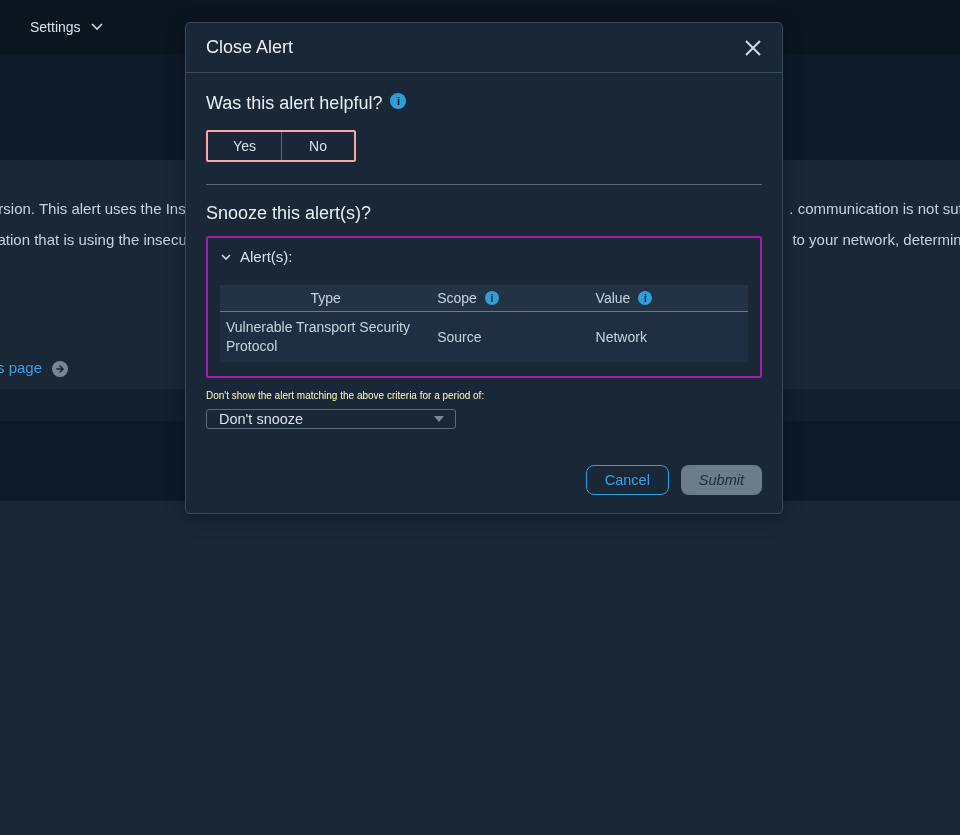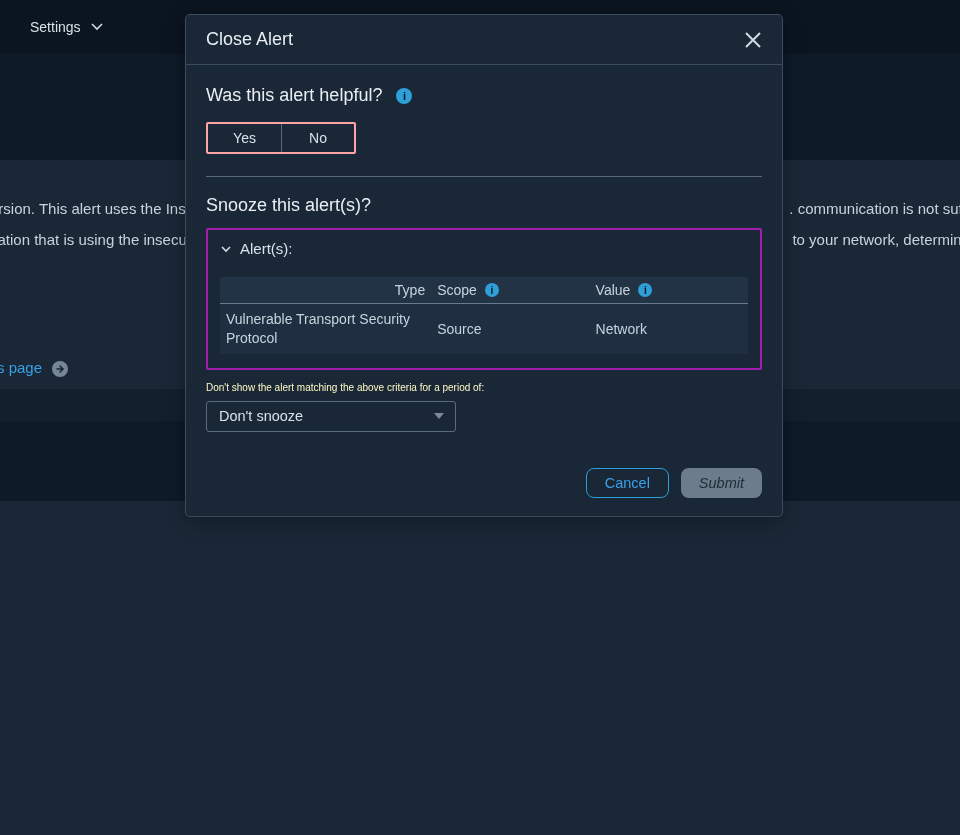--- a/index.html
+++ b/index.html
@@ -11,51 +11,51 @@
   .menubar .menu-item { display: flex; align-items: center; gap: 10px; font-size: 14px; color: #d7e2ea; cursor: pointer; }
 
   
   .bg-strip-dark { position: absolute; left: 0; right: 0; background: #0e1a28; z-index: 0; }
   .bg-strip-darker { position: absolute; left: 0; right: 0; background: #131f2d; z-index: 0; }
   .bg-text { position: absolute; color: #c7d3dd; font-size: 15px; white-space: nowrap; z-index: 0; }
   .bg-link { color: #3aa0e8; }
   .link-arrow { display: inline-flex; align-items: center; justify-content: center; width: 16px; height: 16px; border-radius: 50%; background: #778694; margin-left: 6px; vertical-align: middle; }
 
   
-  .modal { position: absolute; top: 14px; left: 185px; width: 598px; background: #1a2736; border: 1px solid #394b5c; border-radius: 5px; z-index: 10; box-shadow: 0 4px 20px rgba(0,0,0,0.3); }
+  .modal { position: absolute; top: 22px; left: 185px; width: 598px; background: #1a2736; border: 1px solid #394b5c; border-radius: 5px; z-index: 10; box-shadow: 0 4px 20px rgba(0,0,0,0.3); }
   .modal-header { display: flex; align-items: center; justify-content: space-between; padding: 14px 20px; border-bottom: 1px solid #394b5c; }
   .modal-title { font-size: 18px; font-weight: 400; color: #e8eef3; }
   .close-x { width: 18px; height: 18px; cursor: pointer; color: #cfd9e1; }
 
   .modal-body { padding: 20px 20px 0 20px; }
-  .section-heading { font-size: 18px; font-weight: 400; color: #e8eef3; display: flex; align-items: center; gap: 14px; }
+  .section-heading { font-size: 18px; font-weight: 400; color: #e8eef3; display: flex; gap: 8px; }
   .info-icon { display: inline-flex; align-items: center; justify-content: center; width: 16px; height: 16px; border-radius: 50%; background: #2e9fd8; color: #0b1520; font-size: 11px; font-style: normal; font-weight: 700; }
   .info-icon.small { width: 14px; height: 14px; font-size: 10px; }
 
   .radio-row { display: flex; margin-top: 16px; border: 2px solid #fca5a5; border-radius: 2px; width: fit-content; }
   .radio-btn { width: 73px; height: 28px; display: flex; align-items: center; justify-content: center; font-size: 14px; color: #d7e2ea; cursor: pointer; }
   .radio-btn + .radio-btn { border-left: 1px solid #5a6c7c; }
 
   .divider { border: none; border-top: 1px solid #56697a; margin: 22px 0 18px 0; }
 
   .alerts-box { border: 2px solid #a21caf; border-radius: 2px; margin-top: 12px; padding: 0; }
   .alerts-header { display: flex; align-items: center; gap: 8px; padding: 10px 12px; font-size: 15px; color: #d7e2ea; cursor: pointer; }
   .chevron { width: 12px; height: 12px; }
 
   .alerts-table { width: calc(100% - 24px); margin: 10px 12px 14px 12px; border-collapse: collapse; font-size: 14px; }
   .alerts-table thead tr { background: #233346; }
-  .alerts-table th { text-align: right; font-weight: 400; padding: 5px 6px; color: #c7d3dd; border-bottom: 1px solid #6a7b8a; }
+  .alerts-table th { text-align: center; font-weight: 400; padding: 5px 6px; color: #c7d3dd; border-bottom: 1px solid #6a7b8a; }
   .alerts-table th .th-inner { display: flex; align-items: center; gap: 8px; }
   .alerts-table tbody tr { background: #1f2e41; }
   .alerts-table td { padding: 6px 6px; color: #c7d3dd; vertical-align: middle; }
   .alerts-table td.type-cell { line-height: 1.35; max-width: 200px; }
 
   .snooze-label { font-size: 10px; color: #fef9c3; margin-top: 12px; }
   .select-wrap { position: relative; width: 250px; margin-top: 8px; margin-bottom: 20px; }
-  .select { width: 100%; height: 31px; border: 1px solid #5a6c7c; border-radius: 3px; background: transparent; display: flex; align-items: center; padding: 0 12px; font-size: 14.5px; color: #d7e2ea; cursor: pointer; }
+  .select { width: 100%; height: 20px; border: 1px solid #5a6c7c; border-radius: 3px; background: transparent; display: flex; align-items: center; padding: 0 12px; font-size: 14.5px; color: #d7e2ea; cursor: pointer; }
   .select .caret { position: absolute; right: 12px; top: 50%; transform: translateY(-50%); border-left: 5px solid transparent; border-right: 5px solid transparent; border-top: 6px solid #7c8b99; }
 
   .modal-footer { display: flex; justify-content: flex-end; gap: 12px; padding: 16px 20px 18px 20px; }
   .btn { height: 30px; padding: 0 18px; border-radius: 8px; font-size: 14.5px; display: flex; align-items: center; justify-content: center; cursor: pointer; }
   .btn-cancel { border: 1px solid #2e9fd8; color: #3aa0e8; background: transparent; }
   .btn-submit { border: none; background: #6d7c8b; color: #202d3a; cursor: default; font-style: italic; }
 </style>
 </head>
 <body>
 

